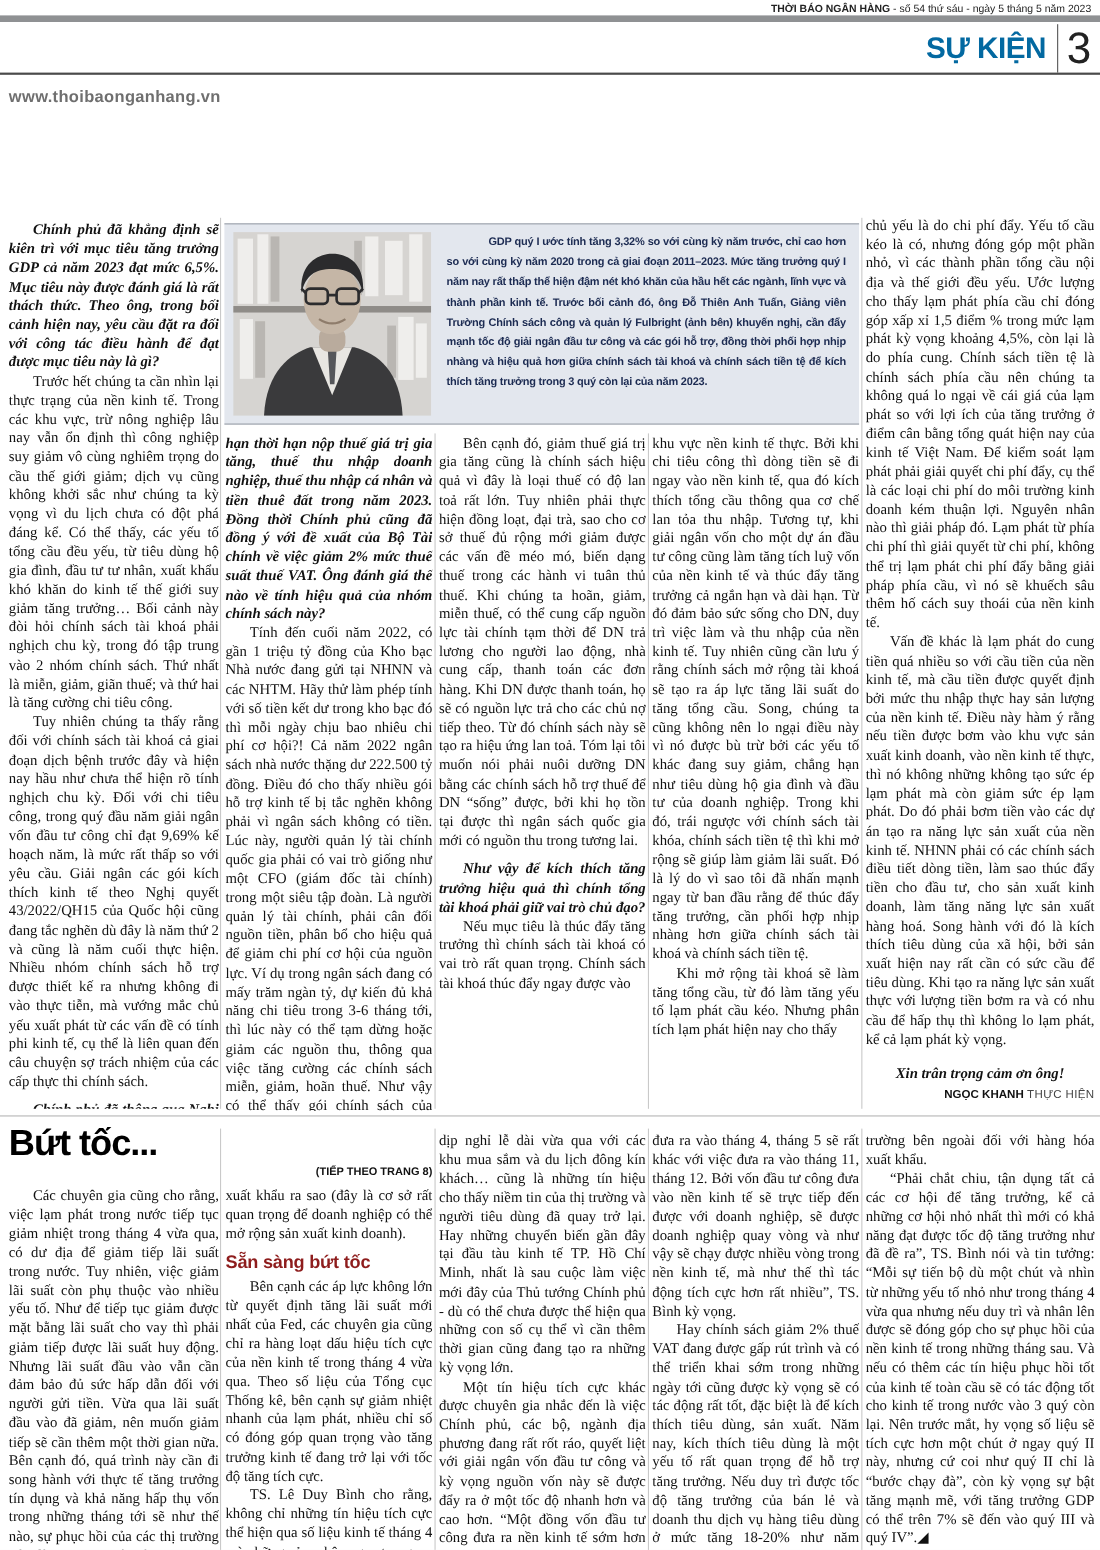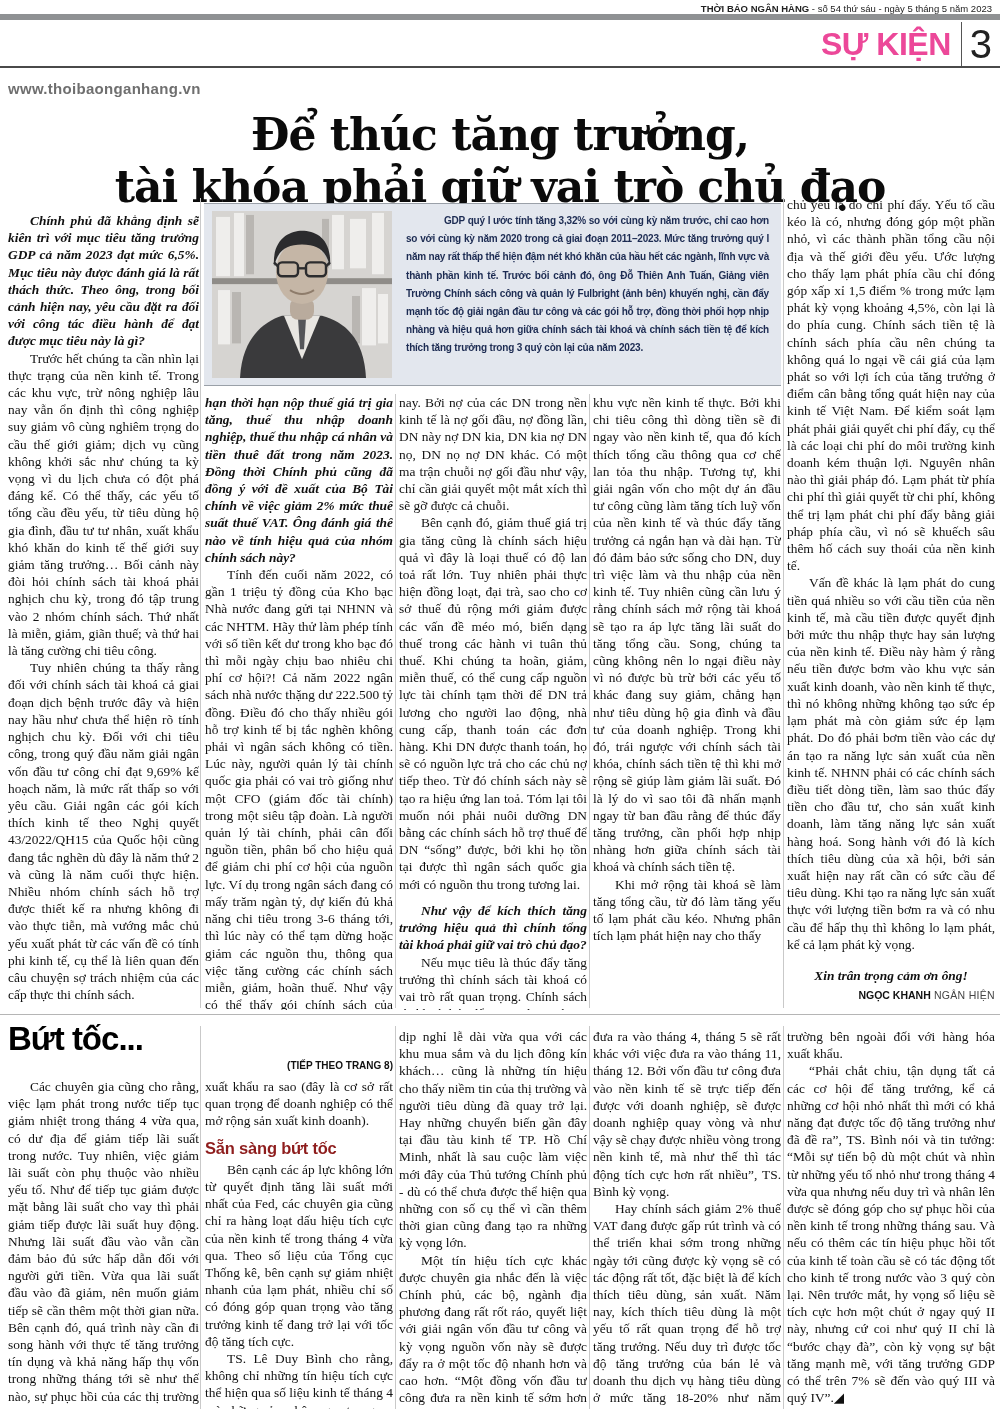--- a/index.html
+++ b/index.html
@@ -6,22 +6,22 @@
   .page{position:relative;width:1000px;height:1409px;background:#fff;margin:0 auto;
         overflow:hidden;font-family:"Liberation Serif",serif;color:#111;}
   
   .edition{position:absolute;top:3px;right:8px;font-family:"Liberation Sans",sans-serif;
            font-size:9.5px;color:#222;}
   .edition b{font-weight:bold;}
   .topbar{position:absolute;top:14px;left:0;width:1000px;height:6px;background:#8f9193;}
   .website{position:absolute;top:40px;left:8px;font-family:"Liberation Sans",sans-serif;
            font-weight:bold;font-size:15px;color:#6f6f6f;letter-spacing:.3px;margin-top:40px;}
   .section-box{position:absolute;top:22px;right:8px;display:flex;align-items:center;height:44px;}
-  .section-name{font-family:"Liberation Sans",sans-serif;font-weight:900;font-size:32px;
-                color:#ec4899;letter-spacing:-.5px;padding-right:10px;margin-left:28px;}
+  .section-name{font-family:"Liberation Sans",sans-serif;font-weight:900;font-size:27px;
+                color:#0369a1;letter-spacing:-.5px;padding-right:10px;margin-left:28px;}
   .section-sep{width:1px;height:44px;background:#555;}
   .page-num{font-family:"Liberation Sans",sans-serif;font-size:40px;font-weight:400;
             color:#222;padding-left:8px;line-height:44px;}
   .mast-rule{position:absolute;top:66px;left:0;width:1000px;height:2px;background:#4a4a4a;}
   
   .headline{position:absolute;top:80px;left:0;width:1000px;text-align:center;
             font-family:"DejaVu Serif",serif;font-weight:800;font-size:44px;
             line-height:52px;color:#0b0b0b;letter-spacing:-1px;}
   .headline span{display:block;}
   
@@ -78,24 +78,20 @@
   <div class="edition"><b>THỜI BÁO NGÂN HÀNG</b><span> - số 54 thứ sáu - ngày 5 tháng 5 năm 2023</span></div>
   <div class="topbar"></div>
   <div class="website">www.thoibaonganhang.vn</div>
   <div class="section-box">
     <div class="section-name">SỰ KIỆN</div>
     <div class="section-sep"></div>
     <div class="page-num">3</div>
   </div>
   <div class="mast-rule"></div>
 
-  <h1 class="headline">
-    <span>Để thúc tăng trưởng,</span>
-    <span>tài khóa phải giữ vai trò chủ đạo</span>
-  </h1>
 
   <div class="media-row">
     <div class="photo">
       <svg viewBox="0 0 180 169" preserveAspectRatio="none">
         <rect x="0" y="0" width="180" height="169" fill="#d6d4d1"></rect>
 
         <g fill="#efeeec">
           <rect x="4" y="6" width="14" height="60"></rect>
             <rect x="22" y="2" width="10" height="64"></rect>
           <rect x="120" y="4" width="12" height="55"></rect>
@@ -135,48 +131,47 @@
 
         <path d="M78 80 Q90 88 102 80" fill="none" stroke="#8e7c6b" stroke-width="2"></path>
       </svg>
     </div>
     <div class="infobox">
       <p>GDP quý I ước tính tăng 3,32% so với cùng kỳ năm trước, chỉ cao hơn so với cùng kỳ năm 2020 trong cả giai đoạn 2011–2023. Mức tăng trưởng quý I năm nay rất thấp thể hiện đậm nét khó khăn của hầu hết các ngành, lĩnh vực và thành phần kinh tế. Trước bối cảnh đó, ông Đỗ Thiên Anh Tuấn, Giảng viên Trường Chính sách công và quản lý Fulbright (ảnh bên) khuyến nghị, cần đẩy mạnh tốc độ giải ngân đầu tư công và các gói hỗ trợ, đồng thời phối hợp nhịp nhàng và hiệu quả hơn giữa chính sách tài khoá và chính sách tiền tệ để kích thích tăng trưởng trong 3 quý còn lại của năm 2023.</p>
     </div>
   </div>
 
   <div class="col c1">
-    <p class="q" style="margin-top:16px">Chính phủ đã khẳng định sẽ kiên trì với mục tiêu tăng trưởng GDP cả năm 2023 đạt mức 6,5%. Mục tiêu này được đánh giá là rất thách thức. Theo ông, trong bối cảnh hiện nay, yêu cầu đặt ra đối với công tác điều hành để đạt được mục tiêu này là gì?</p>
+    <p class="q" style="margin-top:4px">Chính phủ đã khẳng định sẽ kiên trì với mục tiêu tăng trưởng GDP cả năm 2023 đạt mức 6,5%. Mục tiêu này được đánh giá là rất thách thức. Theo ông, trong bối cảnh hiện nay, yêu cầu đặt ra đối với công tác điều hành để đạt được mục tiêu này là gì?</p>
     <p>Trước hết chúng ta cần nhìn lại thực trạng của nền kinh tế. Trong các khu vực, trừ nông nghiệp lâu nay vẫn ổn định thì công nghiệp suy giảm vô cùng nghiêm trọng do cầu thế giới giảm; dịch vụ cũng không khởi sắc như chúng ta kỳ vọng vì du lịch chưa có đột phá đáng kể. Có thể thấy, các yếu tố tổng cầu đều yếu, từ tiêu dùng hộ gia đình, đầu tư tư nhân, xuất khẩu khó khăn do kinh tế thế giới suy giảm tăng trưởng… Bối cảnh này đòi hỏi chính sách tài khoá phải nghịch chu kỳ, trong đó tập trung vào 2 nhóm chính sách. Thứ nhất là miễn, giảm, giãn thuế; và thứ hai là tăng cường chi tiêu công.</p>
     <p>Tuy nhiên chúng ta thấy rằng đối với chính sách tài khoá cả giai đoạn dịch bệnh trước đây và hiện nay hầu như chưa thể hiện rõ tính nghịch chu kỳ. Đối với chi tiêu công, trong quý đầu năm giải ngân vốn đầu tư công chỉ đạt 9,69% kế hoạch năm, là mức rất thấp so với yêu cầu. Giải ngân các gói kích thích kinh tế theo Nghị quyết 43/2022/QH15 của Quốc hội cũng đang tắc nghẽn dù đây là năm thứ 2 và cũng là năm cuối thực hiện. Nhiều nhóm chính sách hỗ trợ được thiết kế ra nhưng không đi vào thực tiễn, mà vướng mắc chủ yếu xuất phát từ các vấn đề có tính phi kinh tế, cụ thể là liên quan đến câu chuyện sợ trách nhiệm của các cấp thực thi chính sách.</p>
     <p class="q">Chính phủ đã thông qua Nghị định 12/2023/NĐ-CP về gia</p>
   </div>
 
   <div class="col c2">
     <p class="q cont">hạn thời hạn nộp thuế giá trị gia tăng, thuế thu nhập doanh nghiệp, thuế thu nhập cá nhân và tiền thuê đất trong năm 2023. Đồng thời Chính phủ cũng đã đồng ý với đề xuất của Bộ Tài chính về việc giảm 2% mức thuế suất thuế VAT. Ông đánh giá thế nào về tính hiệu quả của nhóm chính sách này?</p>
     <p>Tính đến cuối năm 2022, có gần 1 triệu tỷ đồng của Kho bạc Nhà nước đang gửi tại NHNN và các NHTM. Hãy thử làm phép tính với số tiền kết dư trong kho bạc đó thì mỗi ngày chịu bao nhiêu chi phí cơ hội?! Cả năm 2022 ngân sách nhà nước thặng dư 222.500 tỷ đồng. Điều đó cho thấy nhiều gói hỗ trợ kinh tế bị tắc nghẽn không phải vì ngân sách không có tiền. Lúc này, người quản lý tài chính quốc gia phải có vai trò giống như một CFO (giám đốc tài chính) trong một siêu tập đoàn. Là người quản lý tài chính, phải cân đối nguồn tiền, phân bổ cho hiệu quả để giảm chi phí cơ hội của nguồn lực. Ví dụ trong ngân sách đang có mấy trăm ngàn tỷ, dự kiến đủ khả năng chi tiêu trong 3-6 tháng tới, thì lúc này có thể tạm dừng hoặc giảm các nguồn thu, thông qua việc tăng cường các chính sách miễn, giảm, hoãn thuế. Như vậy có thể thấy gói chính sách của Nghị định 12 là phù hợp trong bối cảnh hiện</p>
   </div>
 
   <div class="col c3">
-    <p class="cont">nay. Bởi nợ của các DN trong nền kinh tế là nợ gối đầu, nợ đồng lần, DN này nợ DN kia, DN kia nợ DN nọ, DN nọ nợ DN khác. Có một ma trận chuỗi nợ gối đầu như vậy, chỉ cần giải quyết một mắt xích thì sẽ gỡ được cả chuỗi.</p>
     <p>Bên cạnh đó, giảm thuế giá trị gia tăng cũng là chính sách hiệu quả vì đây là loại thuế có độ lan toả rất lớn. Tuy nhiên phải thực hiện đồng loạt, đại trà, sao cho cơ sở thuế đủ rộng mới giảm được các vấn đề méo mó, biến dạng thuế trong các hành vi tuân thủ thuế. Khi chúng ta hoãn, giảm, miễn thuế, có thể cung cấp nguồn lực tài chính tạm thời để DN trả lương cho người lao động, nhà cung cấp, thanh toán các đơn hàng. Khi DN được thanh toán, họ sẽ có nguồn lực trả cho các chủ nợ tiếp theo. Từ đó chính sách này sẽ tạo ra hiệu ứng lan toả. Tóm lại tôi muốn nói phải nuôi dưỡng DN bằng các chính sách hỗ trợ thuế để DN “sống” được, bởi khi họ tồn tại được thì ngân sách quốc gia mới có nguồn thu trong tương lai.</p>
     <p class="q">Như vậy để kích thích tăng trưởng hiệu quả thì chính tổng tài khoá phải giữ vai trò chủ đạo?</p>
     <p>Nếu mục tiêu là thúc đẩy tăng trưởng thì chính sách tài khoá có vai trò rất quan trọng. Chính sách tài khoá thúc đẩy ngay được vào</p>
   </div>
 
   <div class="col c4">
     <p class="cont">khu vực nền kinh tế thực. Bởi khi chi tiêu công thì dòng tiền sẽ đi ngay vào nền kinh tế, qua đó kích thích tổng cầu thông qua cơ chế lan tỏa thu nhập. Tương tự, khi giải ngân vốn cho một dự án đầu tư công cũng làm tăng tích luỹ vốn của nền kinh tế và thúc đẩy tăng trưởng cả ngắn hạn và dài hạn. Từ đó đảm bảo sức sống cho DN, duy trì việc làm và thu nhập của nền kinh tế. Tuy nhiên cũng cần lưu ý rằng chính sách mở rộng tài khoá sẽ tạo ra áp lực tăng lãi suất do tăng tổng cầu. Song, chúng ta cũng không nên lo ngại điều này vì nó được bù trừ bởi các yếu tố khác đang suy giảm, chẳng hạn như tiêu dùng hộ gia đình và đầu tư của doanh nghiệp. Trong khi đó, trái ngược với chính sách tài khóa, chính sách tiền tệ thì khi mở rộng sẽ giúp làm giảm lãi suất. Đó là lý do vì sao tôi đã nhấn mạnh ngay từ ban đầu rằng để thúc đẩy tăng trưởng, cần phối hợp nhịp nhàng hơn giữa chính sách tài khoá và chính sách tiền tệ.</p>
     <p>Khi mở rộng tài khoá sẽ làm tăng tổng cầu, từ đó làm tăng yếu tố lạm phát cầu kéo. Nhưng phân tích lạm phát hiện nay cho thấy</p>
   </div>
 
   <div class="col c5">
     <p class="cont">chủ yếu là do chi phí đẩy. Yếu tố cầu kéo là có, nhưng đóng góp một phần nhỏ, vì các thành phần tổng cầu nội địa và thế giới đều yếu. Ước lượng cho thấy lạm phát phía cầu chỉ đóng góp xấp xỉ 1,5 điểm % trong mức lạm phát kỳ vọng khoảng 4,5%, còn lại là do phía cung. Chính sách tiền tệ là chính sách phía cầu nên chúng ta không quá lo ngại về cái giá của lạm phát so với lợi ích của tăng trưởng ở điểm cân bằng tổng quát hiện nay của kinh tế Việt Nam. Để kiểm soát lạm phát phải giải quyết chi phí đẩy, cụ thể là các loại chi phí do môi trường kinh doanh kém thuận lợi. Nguyên nhân nào thì giải pháp đó. Lạm phát từ phía chi phí thì giải quyết từ chi phí, không thể trị lạm phát chi phí đẩy bằng giải pháp phía cầu, vì nó sẽ khuếch sâu thêm hố cách suy thoái của nền kinh tế.</p>
     <p>Vấn đề khác là lạm phát do cung tiền quá nhiều so với cầu tiền của nền kinh tế, mà cầu tiền được quyết định bởi mức thu nhập thực hay sản lượng của nền kinh tế. Điều này hàm ý rằng nếu tiền được bơm vào khu vực sản xuất kinh doanh, vào nền kinh tế thực, thì nó không những không tạo sức ép lạm phát mà còn giảm sức ép lạm phát. Do đó phải bơm tiền vào các dự án tạo ra năng lực sản xuất của nền kinh tế. NHNN phải có các chính sách điều tiết dòng tiền, làm sao thúc đẩy tiền cho đầu tư, cho sản xuất kinh doanh, làm tăng năng lực sản xuất hàng hoá. Song hành với đó là kích thích tiêu dùng của xã hội, bởi sản xuất hiện nay rất cần có sức cầu để tiêu dùng. Khi tạo ra năng lực sản xuất thực với lượng tiền bơm ra và có nhu cầu để hấp thụ thì không lo lạm phát, kể cả lạm phát kỳ vọng.</p>
     <p class="closing">Xin trân trọng cảm ơn ông!</p>
-    <p class="byline"><span class="nm">NGỌC KHANH</span><span class="rl"> NGÂN HIỆN</span></p>
+    <p class="byline"><span class="nm">NGỌC KHANH</span><span class="rl"> THỰC HIỆN</span></p>
   </div>
 
   <div class="vrule" style="left:200px;top:198px;height:810px"></div>
   <div class="vrule" style="left:395px;top:394px;height:614px"></div>
   <div class="vrule" style="left:589px;top:394px;height:614px"></div>
   <div class="vrule" style="left:783px;top:198px;height:810px"></div>
 
   <div class="art-sep"></div>
 
   <div class="a2-head">Bứt tốc...</div>

